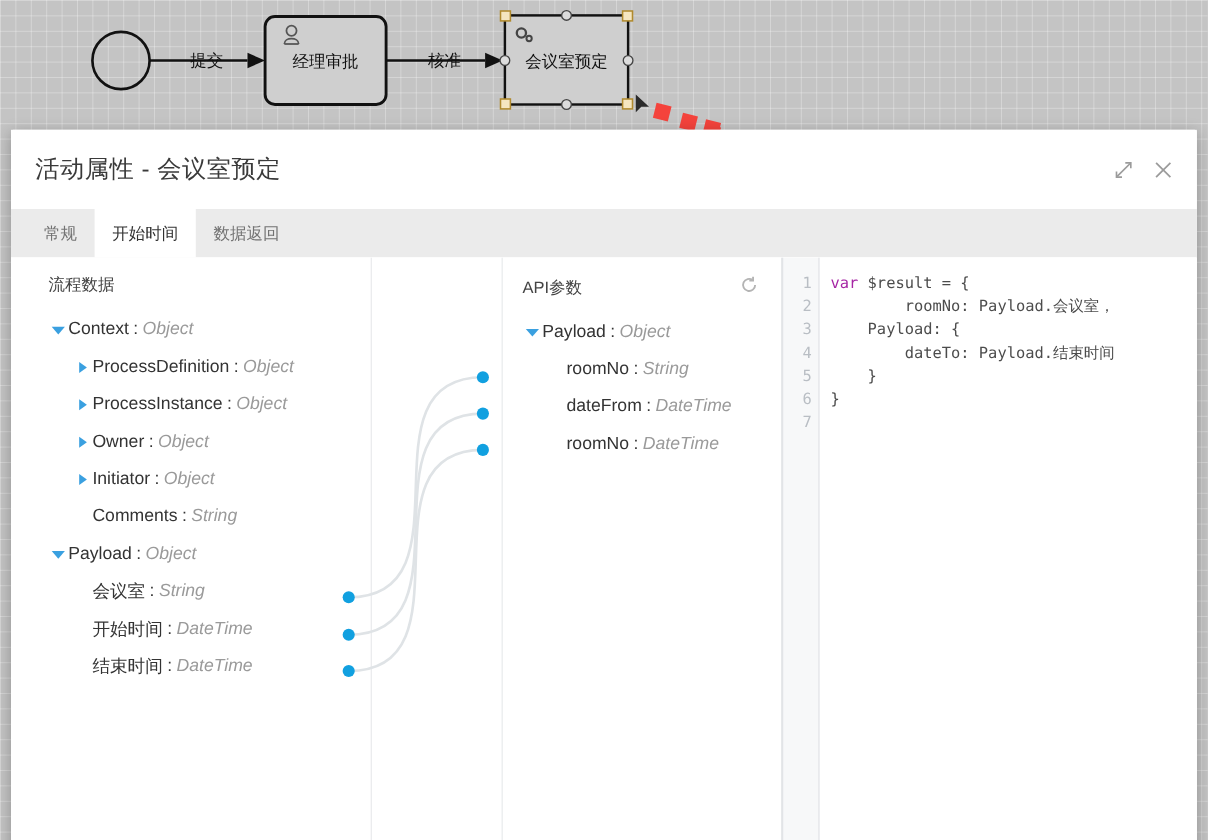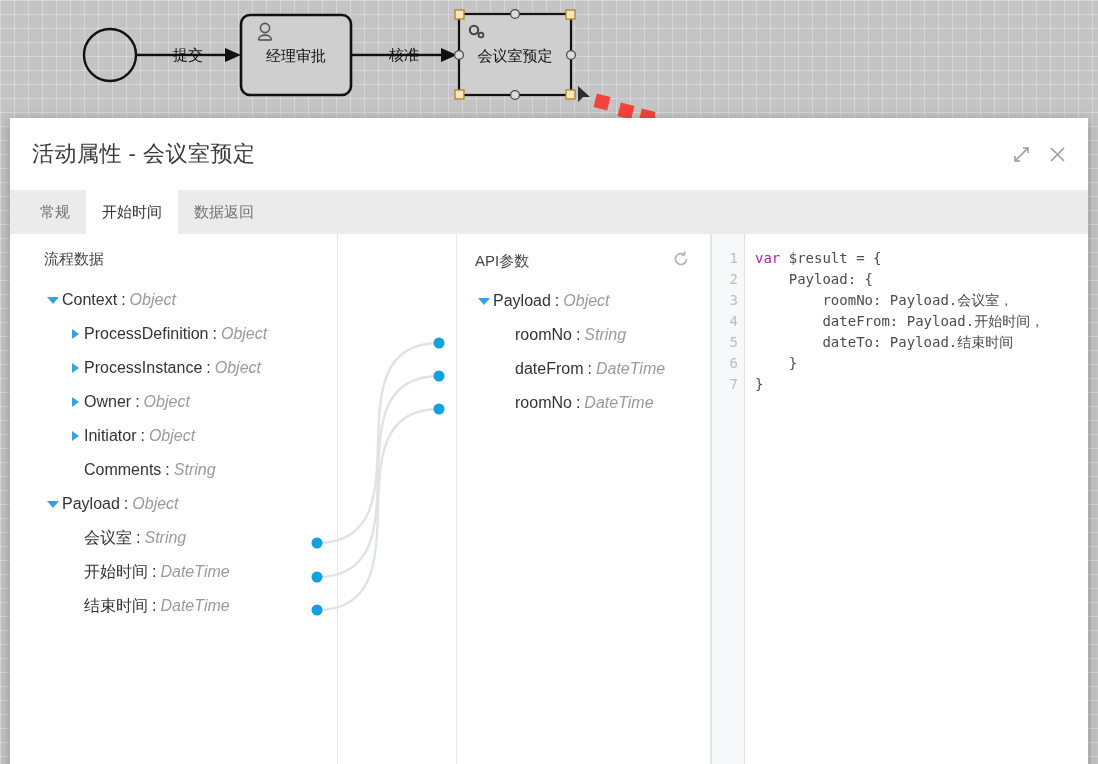--- a/index.html
+++ b/index.html
@@ -318,21 +318,21 @@
     <div class="pane-code">
       <div class="gutter" id="gutter">
           <div>1</div>
           <div>2</div>
           <div>3</div>
           <div>4</div>
           <div>5</div>
           <div>6</div>
           <div>7</div>
         </div>
-      <div class="codearea" id="codearea"><div><span class="kw">var</span> $result = {</div><div>    Payload: {</div><div>        roomNo: Payload.会议室，</div><div>        dateFrom: Payload.开始时间，</div><div>        dateTo: Payload.结束时间</div><div>    }</div><div>}</div></div>
+      <div class="codearea" id="codearea"><div><span class="kw">var</span> $result = {</div><div>        roomNo: Payload.会议室，</div><div>    Payload: {</div><div>        dateTo: Payload.结束时间</div><div>    }</div><div>}</div></div>
     </div>
 
     <svg id="links">
         <path d="M307,309 C422.9,309 313.1,109 429,109" fill="none" stroke="#dfe3e6" stroke-width="2.4"></path>
         <path d="M307,343 C422.9,343 313.1,142 429,142" fill="none" stroke="#dfe3e6" stroke-width="2.4"></path>
         <path d="M307,376 C422.9,376 313.1,175 429,175" fill="none" stroke="#dfe3e6" stroke-width="2.4"></path>
         <circle cx="307" cy="309" r="5.5" fill="#11a0e0"></circle>
         <circle cx="307" cy="343" r="5.5" fill="#11a0e0"></circle>
         <circle cx="307" cy="376" r="5.5" fill="#11a0e0"></circle>
         <circle cx="429" cy="109" r="5.5" fill="#11a0e0"></circle>

